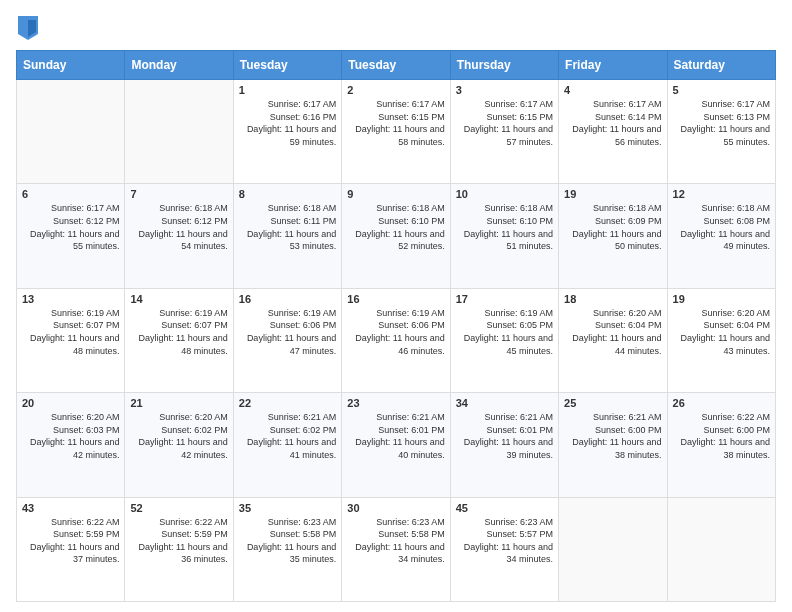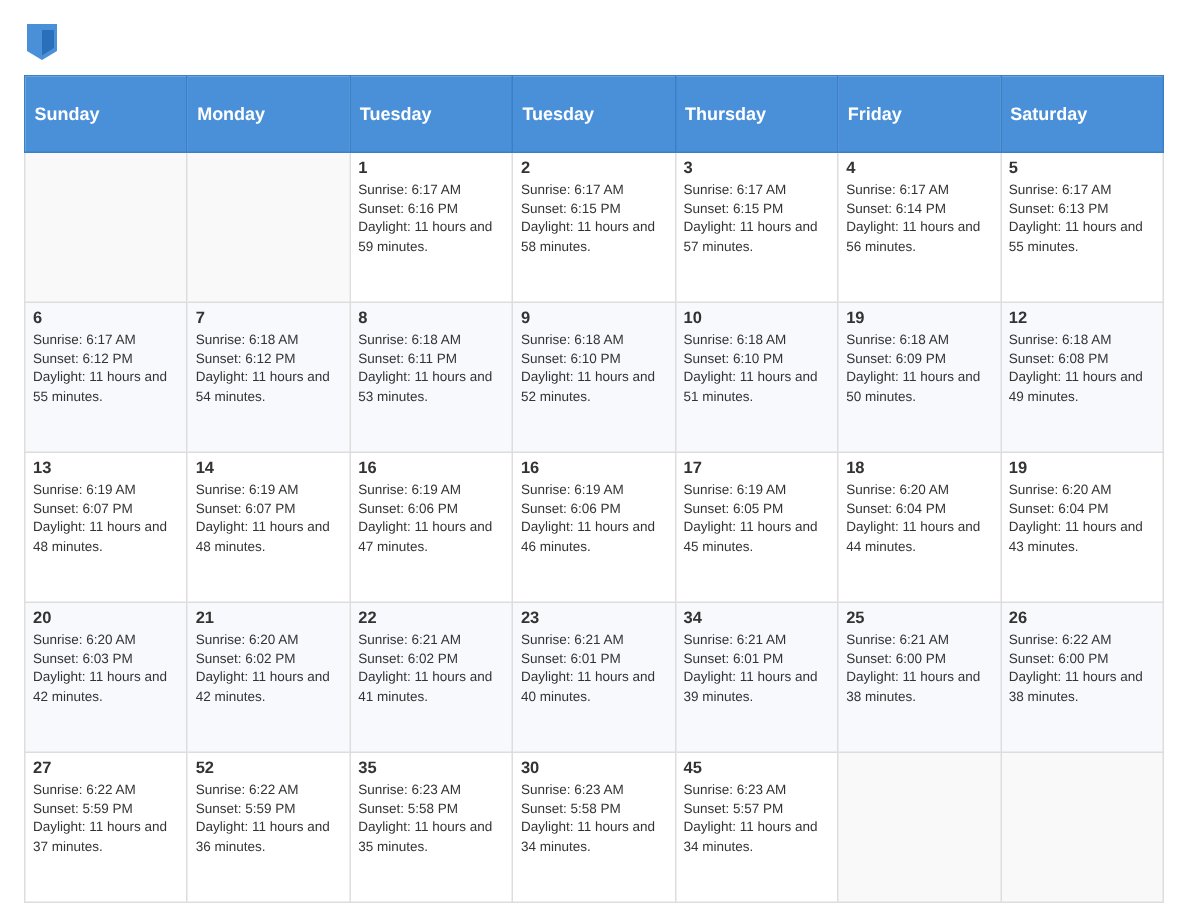--- a/index.html
+++ b/index.html
@@ -57,21 +57,21 @@
     .calendar {
       flex: 1;
       border-collapse: collapse;
       width: 100%;
       table-layout: fixed;
     }
     .calendar th {
       background: #4a90d9;
       color: #fff;
       text-align: left;
-      padding: 18px 6px;
+      padding: 7px 6px;
       font-size: 12px;
       border: 1px solid #3a80c9;
     }
     .calendar td {
       border: 1px solid #ddd;
       vertical-align: top;
       padding: 4px 5px;
       font-size: 9.5px;
       color: #333;
       background: #fff;
@@ -89,20 +89,21 @@
     .day-num {
       font-size: 11px;
       font-weight: bold;
       display: block;
       margin-bottom: 2px;
     }
     .day-info {
       font-size: 9px;
       line-height: 1.4;
       color: #333;
+      text-align: right;
     }
   </style>
 </head>
 <body>
 
 <div class="page">
   <div class="header">
     <div class="logo">
       <div class="logo-text">
         <span></span>
@@ -293,21 +294,21 @@
           </td>
           <td>
             <span class="day-num">26</span>
             <div class="day-info" style="white-space: pre-line;">Sunrise: 6:22 AM
 Sunset: 6:00 PM
 Daylight: 11 hours and 38 minutes.</div>
           </td>
         </tr>
         <tr>
           <td>
-            <span class="day-num">27</span>
+            <span class="day-num">43</span>
             <div class="day-info" style="white-space: pre-line;">Sunrise: 6:22 AM
 Sunset: 5:59 PM
 Daylight: 11 hours and 37 minutes.</div>
           </td>
           <td>
             <span class="day-num">52</span>
             <div class="day-info" style="white-space: pre-line;">Sunrise: 6:22 AM
 Sunset: 5:59 PM
 Daylight: 11 hours and 36 minutes.</div>
           </td>

